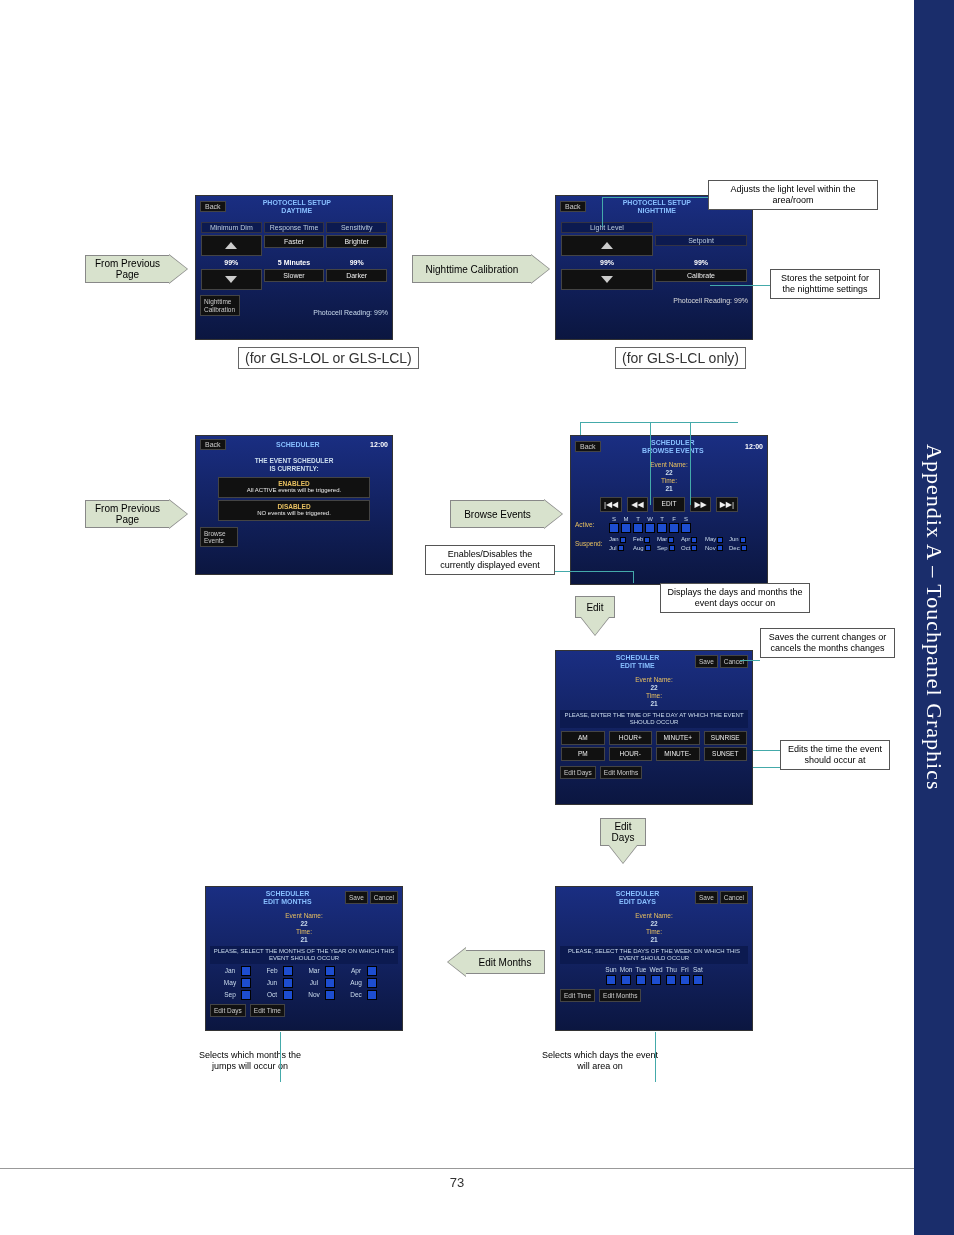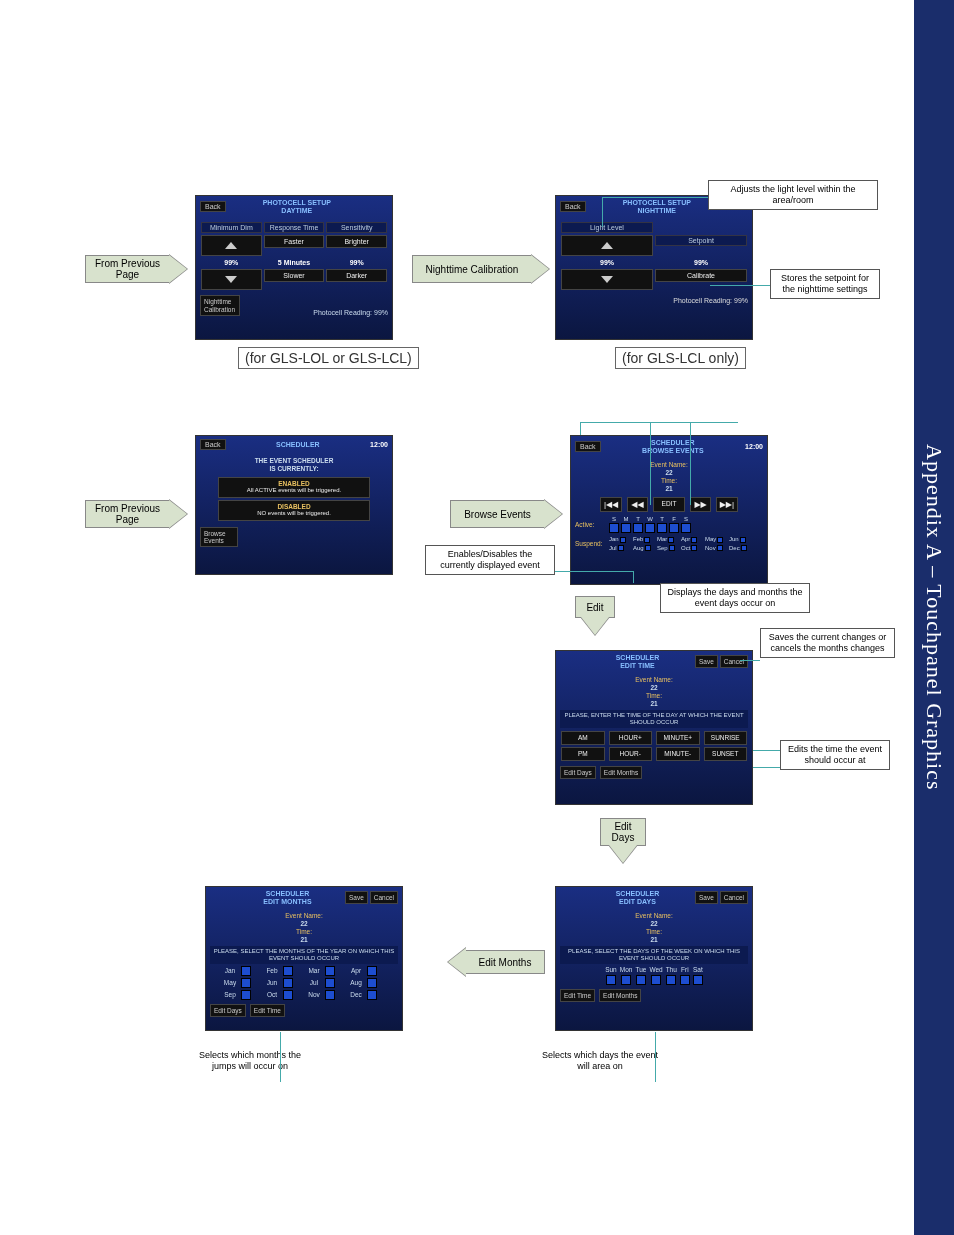--- a/index.html
+++ b/index.html
@@ -46,20 +46,21 @@
   .line { position:absolute; border-top:1px solid #4aa; }
   .vline{ position:absolute; border-left:1px solid #4aa; }
 </style>
 </head>
 <body>
 
 <div class="page">
   <div class="sidebar-tab">
       <span>Appendix A – Touchpanel Graphics</span>
     </div>
+  <div class="pagenum">73</div>
 
   <div class="canvas">
 
     <div class="arrow right" style="top:85px; left:5px; width:85px; height:28px;">From Previous Page</div>
     <div class="arrow right" style="top:85px; left:332px; width:120px; height:28px;">Nighttime Calibration</div>
 
     <div class="tp" style="top:25px; left:115px; height:145px;">
       <div class="tp-top">
         <div class="backbtn">Back</div>
         <div class="tp-title" style="white-space:pre-line">PHOTOCELL SETUP

